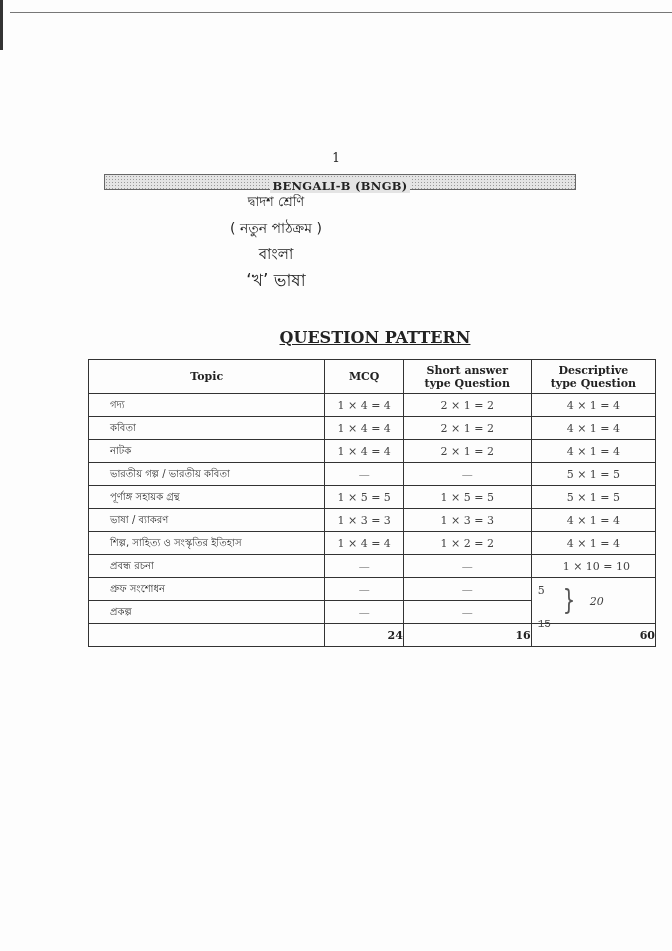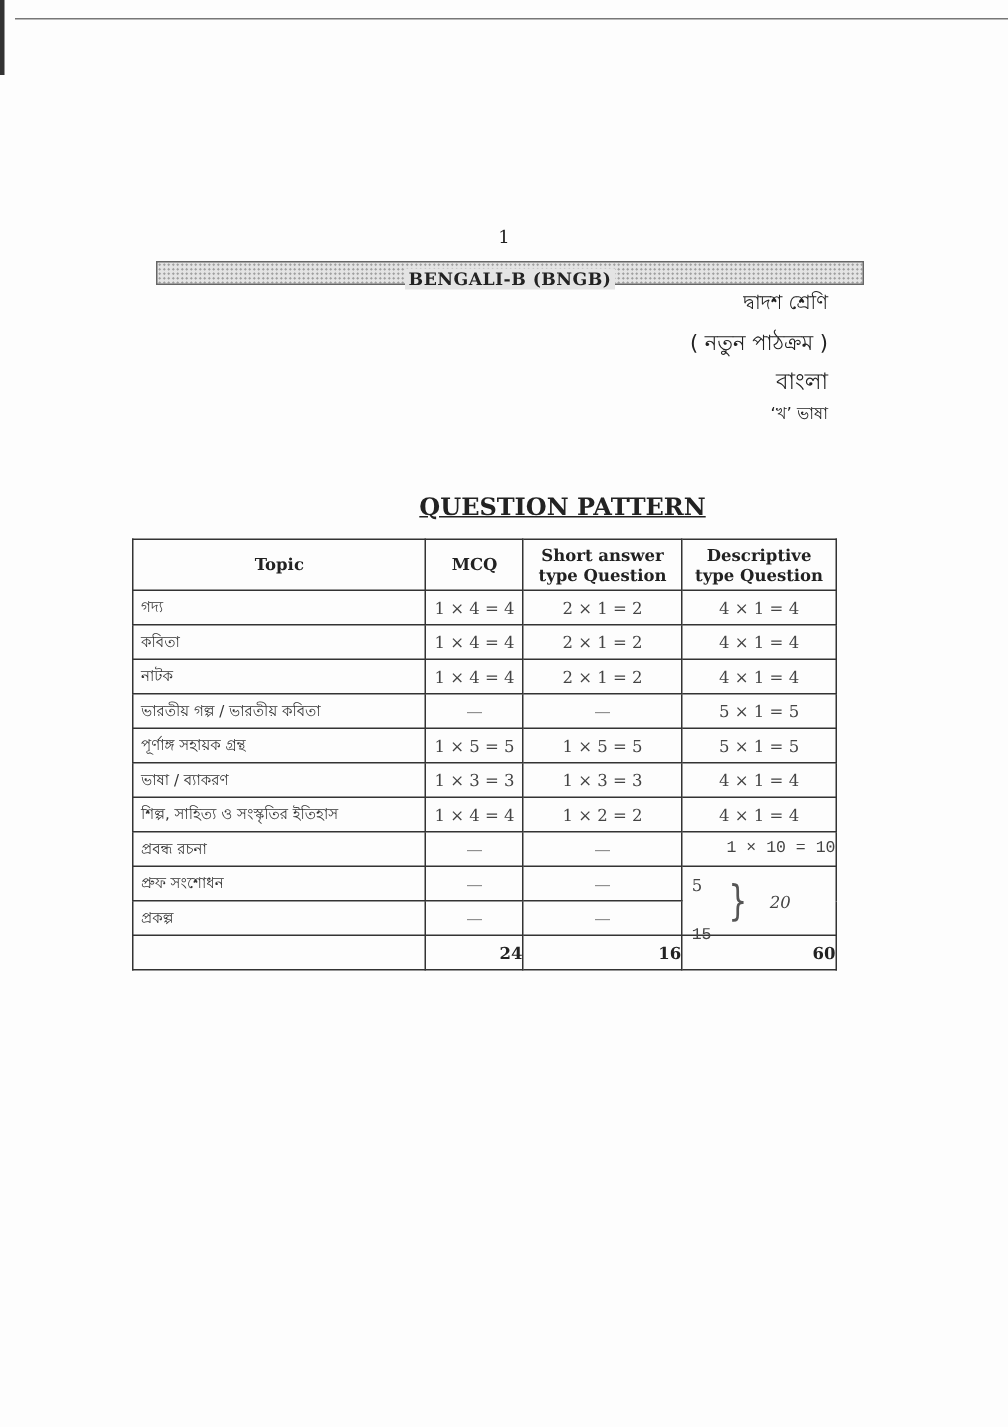--- a/index.html
+++ b/index.html
@@ -7,28 +7,28 @@
          font-family:"DejaVu Serif", serif; color:#222; }
   .topline { position:absolute; left:10px; right:0; top:12px; height:1px; background:#777; }
   .leftedge { position:absolute; left:0; top:0; width:3px; height:50px; background:#333; }
   .pagenum { position:absolute; top:151px; left:0; width:672px; text-align:center; font-size:12px; }
   .banner { position:absolute; left:104px; top:174px; width:470px; height:14px; border:1px solid #666;
             background-color:#e4e4e4;
             background-image: radial-gradient(#999 0.6px, transparent 0.7px);
             background-size:3px 3px; text-align:center; }
   .banner span { font-family:"DejaVu Serif", serif; font-weight:bold; font-size:11.5px; line-height:14px;
                  background:#e4e4e4; padding:0 2px; letter-spacing:0.3px; }
-  .subline { position:absolute; left:0; width:552px; text-align:right; font-family:"DejaVu Sans", sans-serif; color:#222; }
+  .subline { position:absolute; left:0; width:552px; text-align:center; font-family:"DejaVu Sans", sans-serif; color:#222; }
   .qp { position:absolute; top:328px; left:0; width:672px; text-align:center; font-weight:bold; font-size:16px;
         text-decoration:underline;padding-left:39px; }
-  table { position:absolute; left:88px; top:359px; width:470px; border-collapse:collapse; font-size:11px; }
+  table { position:absolute; left:88px; top:359px; width:568px; border-collapse:collapse; font-size:11px; }
   td, th { border:1.2px solid #333; padding:0; }
   th { font-weight:bold; font-size:11px; height:33px; line-height:13px; }
   td { height:22px; }
-  td.topic { text-align:left; padding-left:5px; font-family:"DejaVu Sans", sans-serif; font-size:10px; color:#333; }
+  td.topic { text-align:left; padding-left:21px; font-family:"DejaVu Sans", sans-serif; font-size:10px; color:#333; }
   td.val { text-align:center; color:#444; }
   td.dash { text-align:center; color:#888; }
   td.total { text-align:right; font-weight:bold; }
   .bracecell { position:relative; }
   .br-a { position:absolute; left:6px; top:6px; }
   .br-b { position:absolute; left:6px; top:40px;font-family:Liberation Mono, monospace; }
   .br-brace { position:absolute; left:28px; top:5px; font-size:28px; line-height:36px; font-family:"DejaVu Sans", sans-serif; color:#555; transform:scaleX(0.7); }
   .br-total { position:absolute; left:58px; top:17px;font-style:italic; }
 </style>
 </head>
@@ -39,21 +39,21 @@
 
 <div class="pagenum">1</div>
 
 <div class="banner">
   <span>BENGALI-B (BNGB)</span>
 </div>
 
 <div class="subline" style="top:192px;font-size:13px;">দ্বাদশ শ্রেণি</div>
 <div class="subline" style="top:217px;font-size:14px;">( নতুন পাঠক্রম )</div>
 <div class="subline" style="top:242px;font-size:15px;">বাংলা</div>
-<div class="subline" style="top:267px;font-size:11px;">‘খ’ ভাষা</div>
+<div class="subline" style="top:267px;font-size:17px;">‘খ’ ভাষা</div>
 
 <div class="qp">QUESTION PATTERN</div>
 
 <table>
   <colgroup>
     <col style="width:196px">
       <col style="width:65px">
       <col style="width:106px">
       <col style="width:103px">
   </colgroup>
@@ -110,21 +110,21 @@
   <tr>
     <td class="topic">শিল্প, সাহিত্য ও সংস্কৃতির ইতিহাস</td>
     <td class="val">1 × 4 = 4</td>
     <td class="val">1 × 2 = 2</td>
     <td class="val">4 × 1 = 4</td>
   </tr>
   <tr>
     <td class="topic">প্রবন্ধ রচনা</td>
     <td class="dash">—</td>
     <td class="dash">—</td>
-    <td class="val" style="text-align:right;padding-left:6px;font-family:Liberation Mono, monospace;">1 × 10 = 10</td>
+    <td class="val" style="text-align:center;padding-left:6px;">1 × 10 = 10</td>
   </tr>
   <tr>
     <td class="topic">প্রুফ সংশোধন</td>
     <td class="dash">—</td>
     <td class="dash">—</td>
     <td class="val bracecell" rowspan="2">
       <span class="br-a">5</span>
       <span class="br-b">15</span>
       <span class="br-brace">}</span>
       <span class="br-total">20</span>

